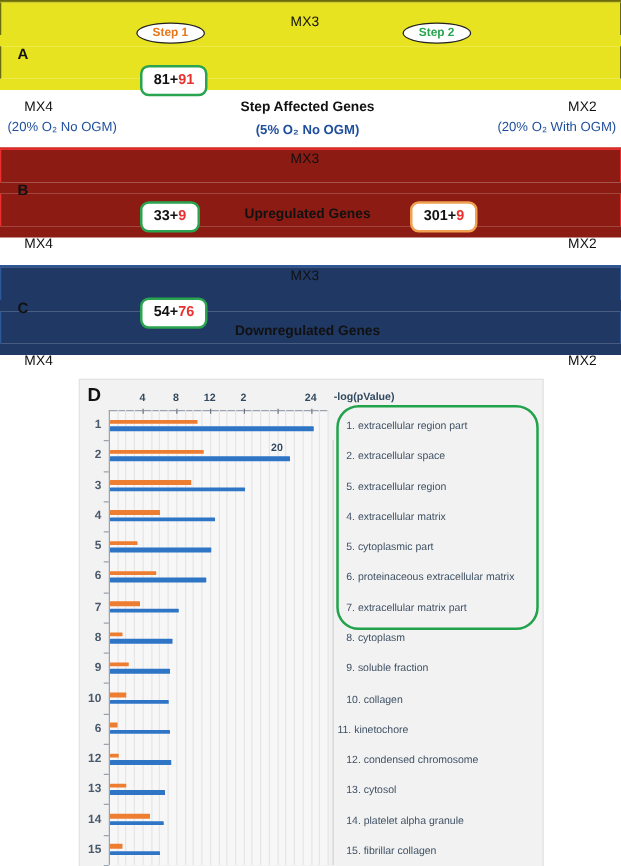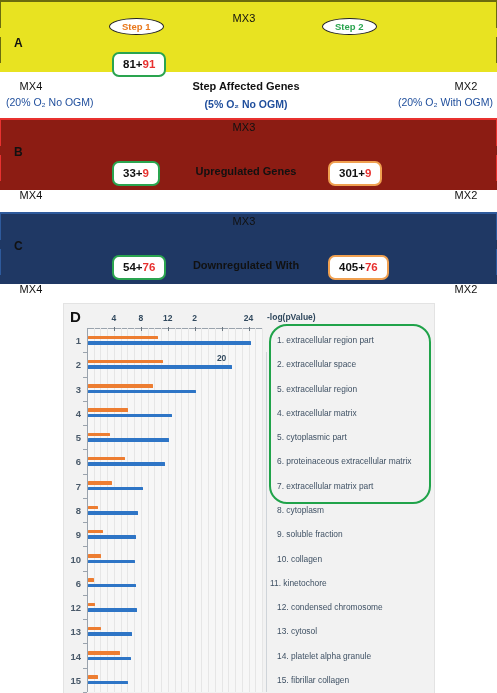--- a/index.html
+++ b/index.html
@@ -174,28 +174,25 @@
   <div class="node-label" style="left:244px;top:3px;transform:translateX(-50%);">MX3</div>
 
   <div class="down" style="left:28px;top:37px;height:26px;background:#1f3864;border-left:1.5px solid #2e5a9c;border-right:1.5px solid #2e5a9c;"></div>
   <div class="arrowhead" style="left:24px;top:61px;border-top:9px solid #1f3864;"></div>
   <div class="node-label" style="left:31px;top:71px;transform:translateX(-50%);">MX4</div>
 
   <div class="down" style="left:463px;top:37px;height:26px;background:#1f3864;border-left:1.5px solid #2e5a9c;border-right:1.5px solid #2e5a9c;"></div>
   <div class="arrowhead" style="left:459px;top:61px;border-top:9px solid #1f3864;"></div>
   <div class="node-label" style="left:466px;top:71px;transform:translateX(-50%);">MX2</div>
 
-  <div class="count-box green" style="left:112px;top:43px;">
+  <div class="count-box green" style="left:112px;top:26px;">
     <span>54+</span><span class="plus">76</span>
   </div>
-  <div class="count-box orange" style="left:328px;top:43px;">
-    <span>405+</span><span class="plus">76</span>
-  </div>
-
-  <div class="center-title" style="left:246px;top:47px;transform:translateX(-50%);">Downregulated With</div>
+
+  <div class="center-title" style="left:246px;top:47px;transform:translateX(-50%);">Downregulated Genes</div>
 </div>
 
 <div id="panelD">
   <div class="d-letter">D</div>
 
   <div class="plot" id="plotArea">
     <div class="xaxis"></div>
     <div class="yaxis"></div>
   <div class="vgrid" style="left: 6.73077px;"></div>
       <div class="vgrid" style="left: 13.4615px;"></div>

